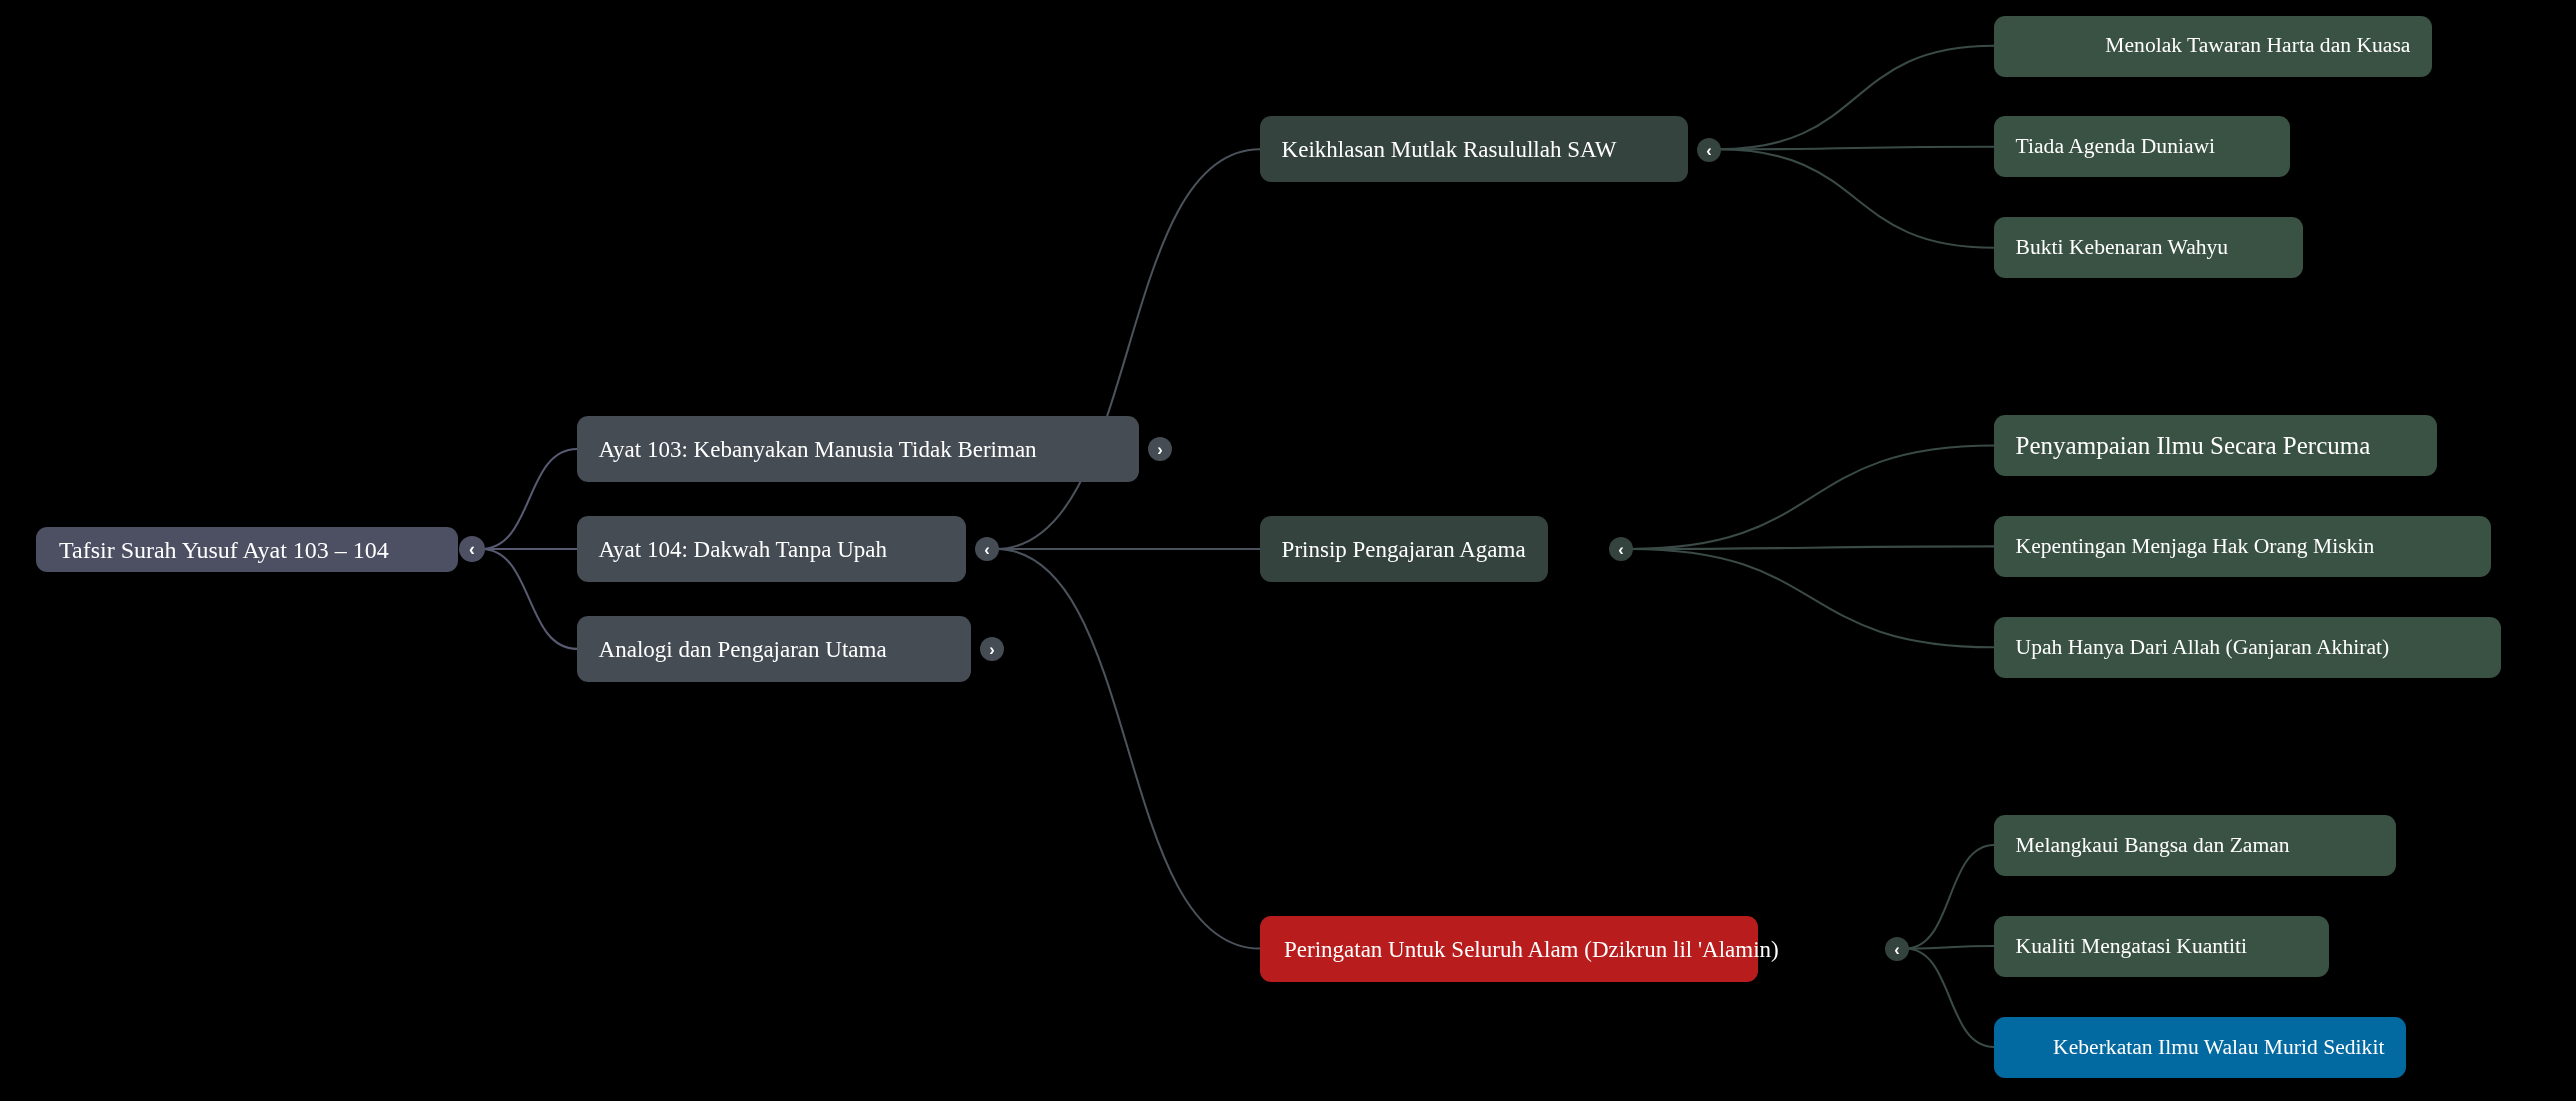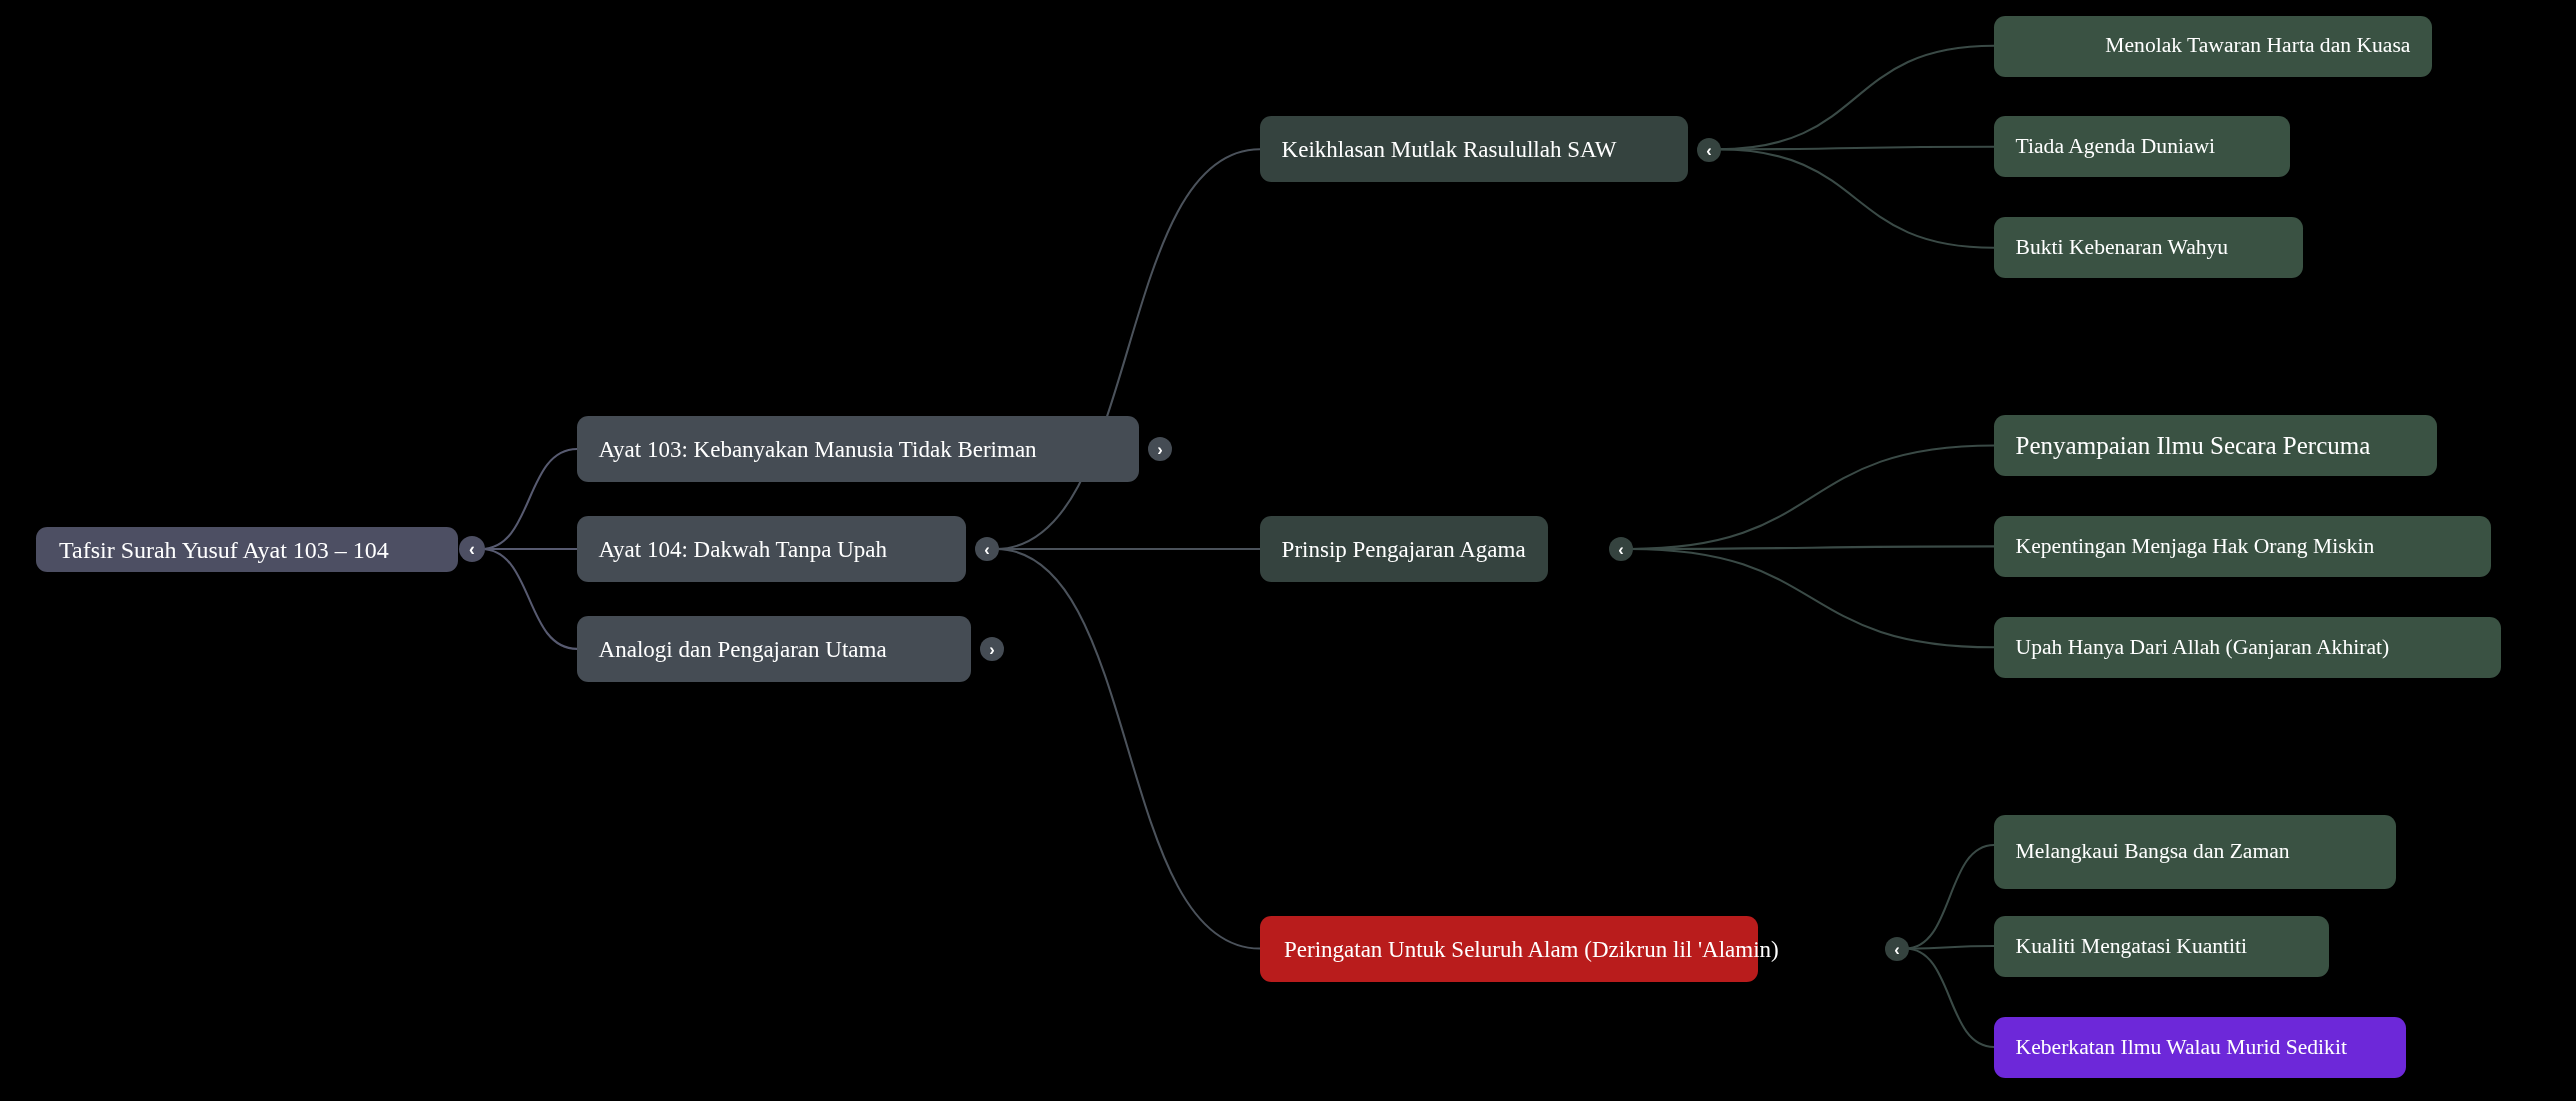--- a/index.html
+++ b/index.html
@@ -97,24 +97,24 @@
   <div id="l3-1-lf-2" class="node" style="left: 1994px; top: 617px; width: 507px; height: 61px; background: rgb(58, 82, 67); color: rgb(255, 255, 255); padding-left: 21.6px; padding-right: 21.6px;">
     <span class="lbl" style="font-size: 21.6px;">Upah Hanya Dari Allah (Ganjaran Akhirat)</span>
   </div>
 
   <div id="l3-2" class="node" style="left: 1260px; top: 916px; width: 498px; height: 66px; background: #b91c1c; color: rgb(255, 255, 255); padding-left: 24px; padding-right: 21.6px;">
     <span class="lbl" style="font-size: 23px;">Peringatan Untuk Seluruh Alam (Dzikrun lil 'Alamin)</span>
   </div>
   <div id="l3-2-badge" class="badge" style="left: 1885px; top: 937px; width: 24px; height: 24px; background: rgb(53, 67, 63); font-size: 16.5px; line-height: 24px;">
     <span>‹</span>
   </div>
-  <div id="l3-2-lf-0" class="node" style="left: 1994px; top: 815px; width: 402px; height: 74px; background: rgb(58, 82, 67); color: rgb(255, 255, 255); padding-left: 21.6px; padding-right: 21.6px;">
+  <div id="l3-2-lf-0" class="node" style="left: 1994px; top: 815px; width: 402px; height: 61px; background: rgb(58, 82, 67); color: rgb(255, 255, 255); padding-left: 21.6px; padding-right: 21.6px;">
     <span class="lbl" style="font-size: 21.6px;">Melangkaui Bangsa dan Zaman</span>
   </div>
   <div id="l3-2-lf-1" class="node" style="left: 1994px; top: 916px; width: 335px; height: 61px; background: rgb(58, 82, 67); color: rgb(255, 255, 255); padding-left: 21.6px; padding-right: 21.6px;">
     <span class="lbl" style="font-size: 21.6px;">Kualiti Mengatasi Kuantiti</span>
   </div>
-  <div id="l3-2-lf-2" class="node" style="left: 1994px; top: 1017px; width: 412px; height: 61px; background: #6d28d9; color: rgb(255, 255, 255); padding-left: 21.6px; padding-right: 21.6px;">
+  <div id="l3-2-lf-2" class="node" style="left: 1994px; top: 1017px; width: 412px; height: 61px; background: #0369a1; color: rgb(255, 255, 255); padding-left: 21.6px; padding-right: 21.6px; justify-content: flex-end;">
     <span class="lbl" style="font-size: 21.6px;">Keberkatan Ilmu Walau Murid Sedikit</span>
   </div>
 
 </div>
 
 
 </body></html>

